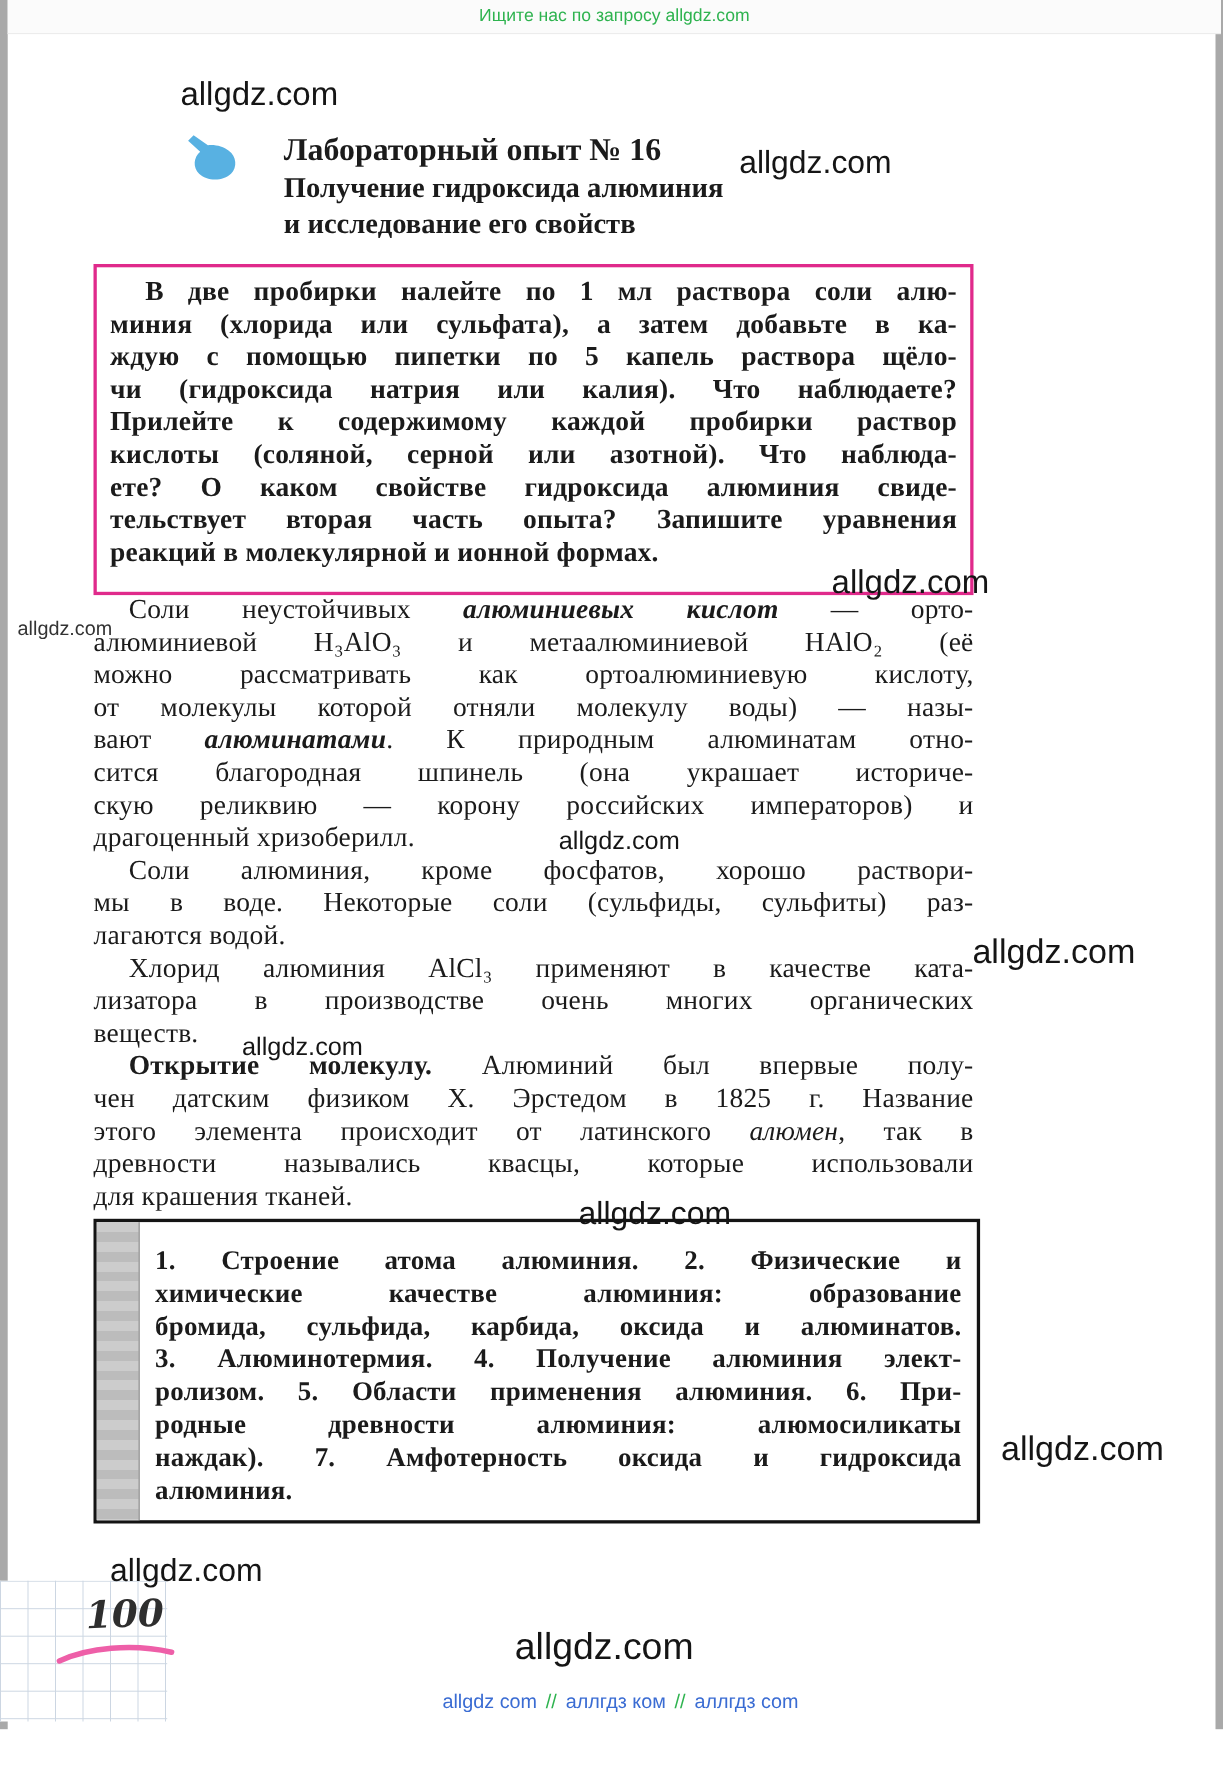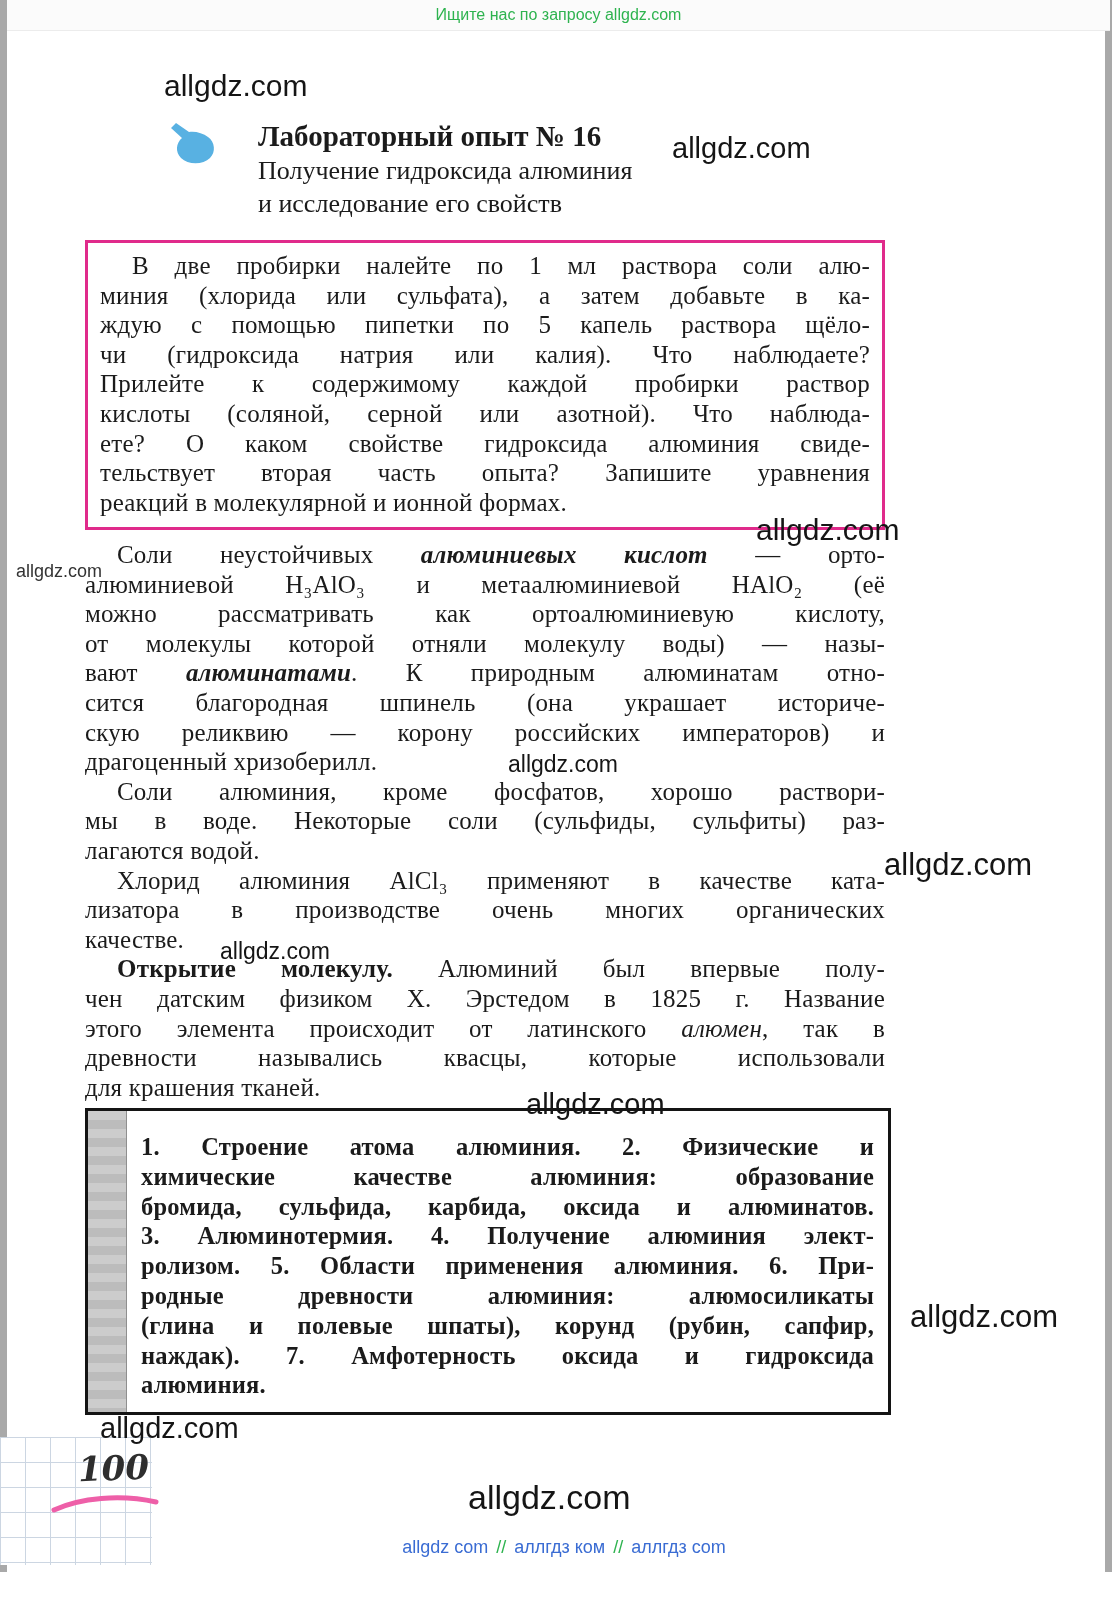--- a/index.html
+++ b/index.html
@@ -25,26 +25,26 @@
   .wm5{left:508px;top:735px;font-size:23px}
   .wm6{left:884px;top:831px;font-size:31px}
   .wm7{left:220px;top:922px;font-size:23px}
   .wm8{left:526px;top:1072px;font-size:29px}
   .wm9{left:910px;top:1283px;font-size:31px}
   .wm10{left:100px;top:1396px;font-size:29px}
   .wm11{left:468px;top:1462px;font-size:34px}
   
   .lab-icon{position:absolute;left:170px;top:122px;z-index:2}
   .lab-title{position:absolute;left:258px;top:120px;font-size:29px;font-weight:bold;}
-  .lab-sub{position:absolute;left:258px;font-size:26px;font-weight:normal;}
+  .lab-sub{position:absolute;left:258px;font-size:26px;font-weight:bold;}
   .sub1{top:156px}.sub2{top:189px}
   
   .pinkbox{position:absolute;left:85px;top:240px;width:800px;box-sizing:border-box;
-        border:3px solid var(--accent-pink);padding:8px 12px 10px 12px;
-        font-weight:normal;font-size:25px;line-height:29.6px;}
+        border:3px solid var(--accent-pink);padding:8px 12px 21px 12px;
+        font-weight:bold;font-size:25px;line-height:29.6px;}
   
   .bodytext{position:absolute;left:85px;top:540px;width:800px;font-size:25px;line-height:29.6px;}
   .line{text-align:justify;text-align-last:justify;letter-spacing:.2px;}
   .line.last{text-align-last:left;}
   .line.first{text-indent:32px;}
   .sb{font-weight:bold}.si{font-style:italic}
   
   .summary{position:absolute;left:85px;top:1108px;width:806px;box-sizing:border-box;
         border:3px solid #141414;display:flex;background:#fff;}
   .torn{width:38px;flex:none;background:#c3c3c3;border-right:1px solid #8f8f8f;
@@ -123,41 +123,40 @@
         <div class="line last"><span>драгоценный хризоберилл.</span></div>
       </div>
       <div class="para">
         <div class="line first"><span>Соли алюминия, кроме фосфатов, хорошо раствори-</span></div>
         <div class="line"><span>мы в воде. Некоторые соли (сульфиды, сульфиты) раз-</span></div>
         <div class="line last"><span>лагаются водой.</span></div>
       </div>
       <div class="para">
         <div class="line first"><span>Хлорид алюминия AlCl₃ применяют в качестве ката-</span></div>
         <div class="line"><span>лизатора в производстве очень многих органических</span></div>
-        <div class="line last"><span>качестве.</span></div>
+        <div class="line last"><span>веществ.</span></div>
       </div>
       <div class="para">
         <div class="line first"><span class="sb">Открытие молекулу.</span><span> Алюминий был впервые полу-</span></div>
         <div class="line"><span>чен датским физиком Х. Эрстедом в 1825 г. Название</span></div>
         <div class="line"><span>этого элемента происходит от латинского </span><span class="si">алюмен</span><span>, так в</span></div>
         <div class="line"><span>древности назывались квасцы, которые использовали</span></div>
         <div class="line last"><span>для крашения тканей.</span></div>
       </div>
     </div>
 
   <div class="summary">
     <div class="torn"></div>
     <div class="sum-lines" id="summary-lines">
         <div class="line first"><span>1. Строение атома алюминия. 2. Физические и</span></div>
         <div class="line"><span>химические качестве алюминия: образование</span></div>
         <div class="line"><span>бромида, сульфида, карбида, оксида и алюминатов.</span></div>
         <div class="line"><span>3. Алюминотермия. 4. Получение алюминия элект-</span></div>
         <div class="line"><span>ролизом. 5. Области применения алюминия. 6. При-</span></div>
         <div class="line"><span>родные древности алюминия: алюмосиликаты</span></div>
-        <div class="line"><span>(глина и полевые шпаты), корунд (рубин, сапфир,</span></div>
         <div class="line"><span>наждак). 7. Амфотерность оксида и гидроксида</span></div>
         <div class="line last"><span>алюминия.</span></div>
       </div>
   </div>
 
   <div class="grid"></div>
   <div class="pageno">100</div>
   <div class="swoosh">
     <svg width="110" height="24" viewBox="0 0 110 24">
       <path d="M4 18 C 30 6, 70 2, 106 10" stroke="#ee5fa8" stroke-width="5" fill="none" stroke-linecap="round"></path>

